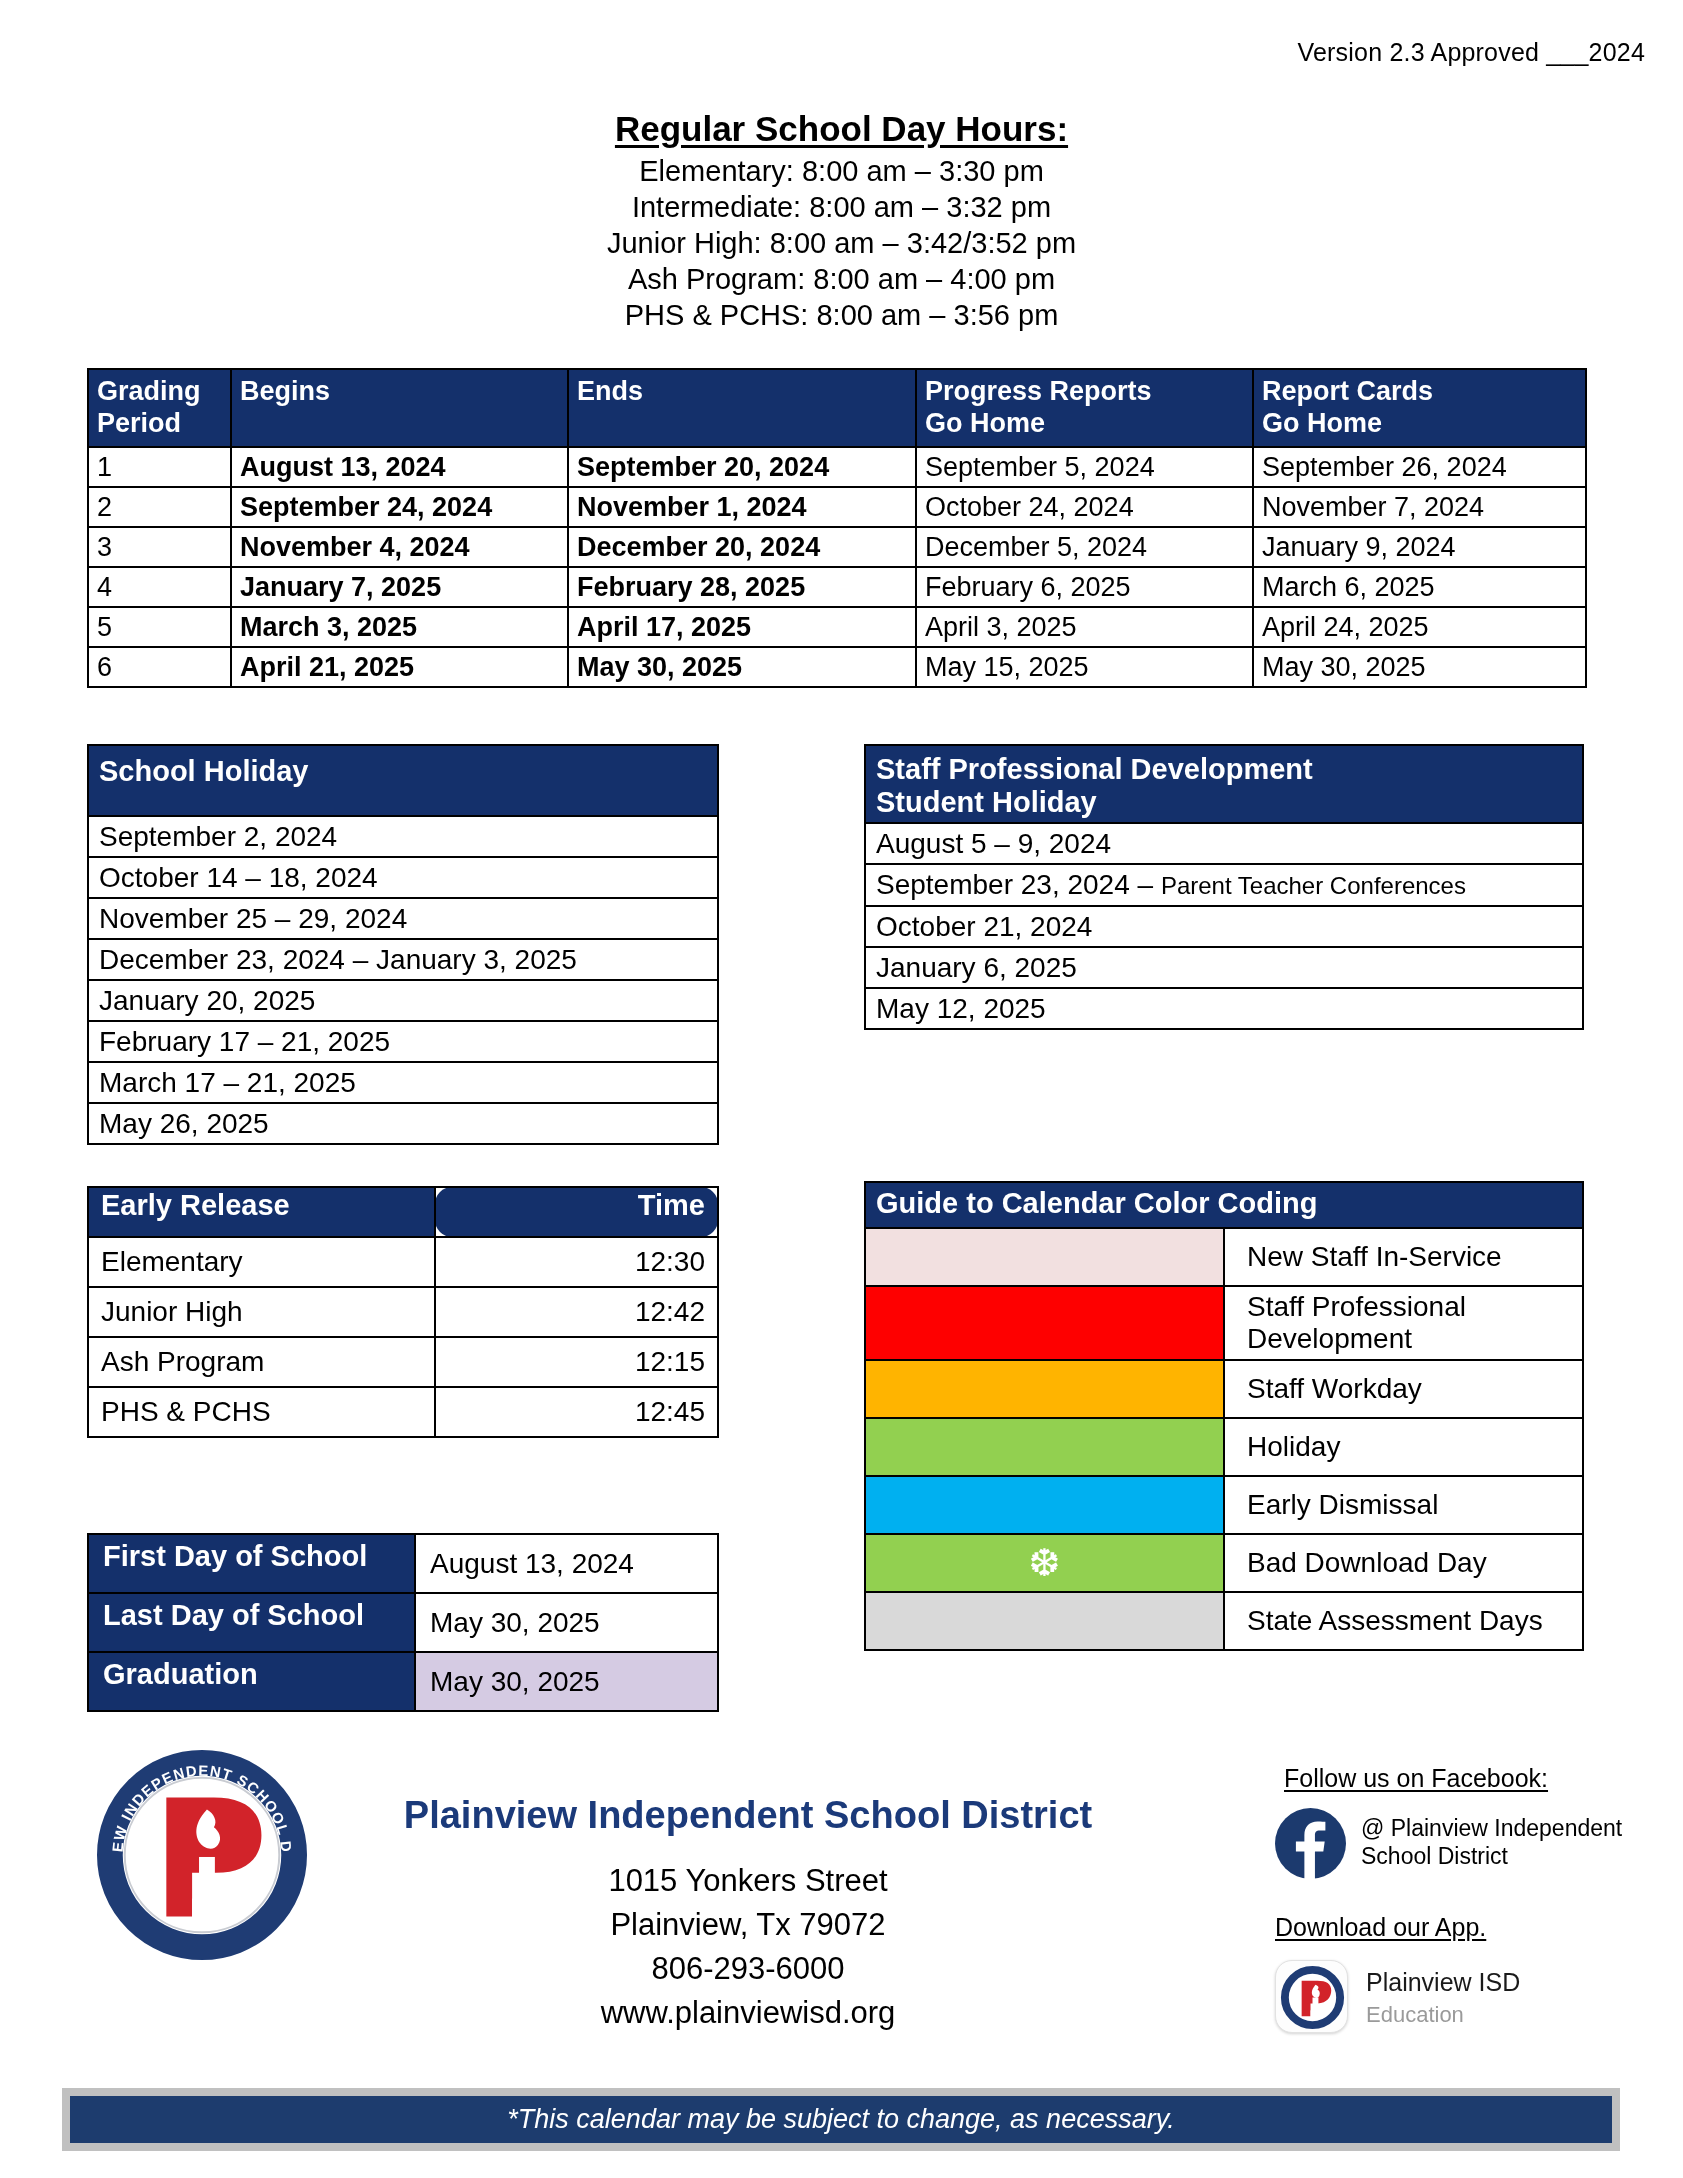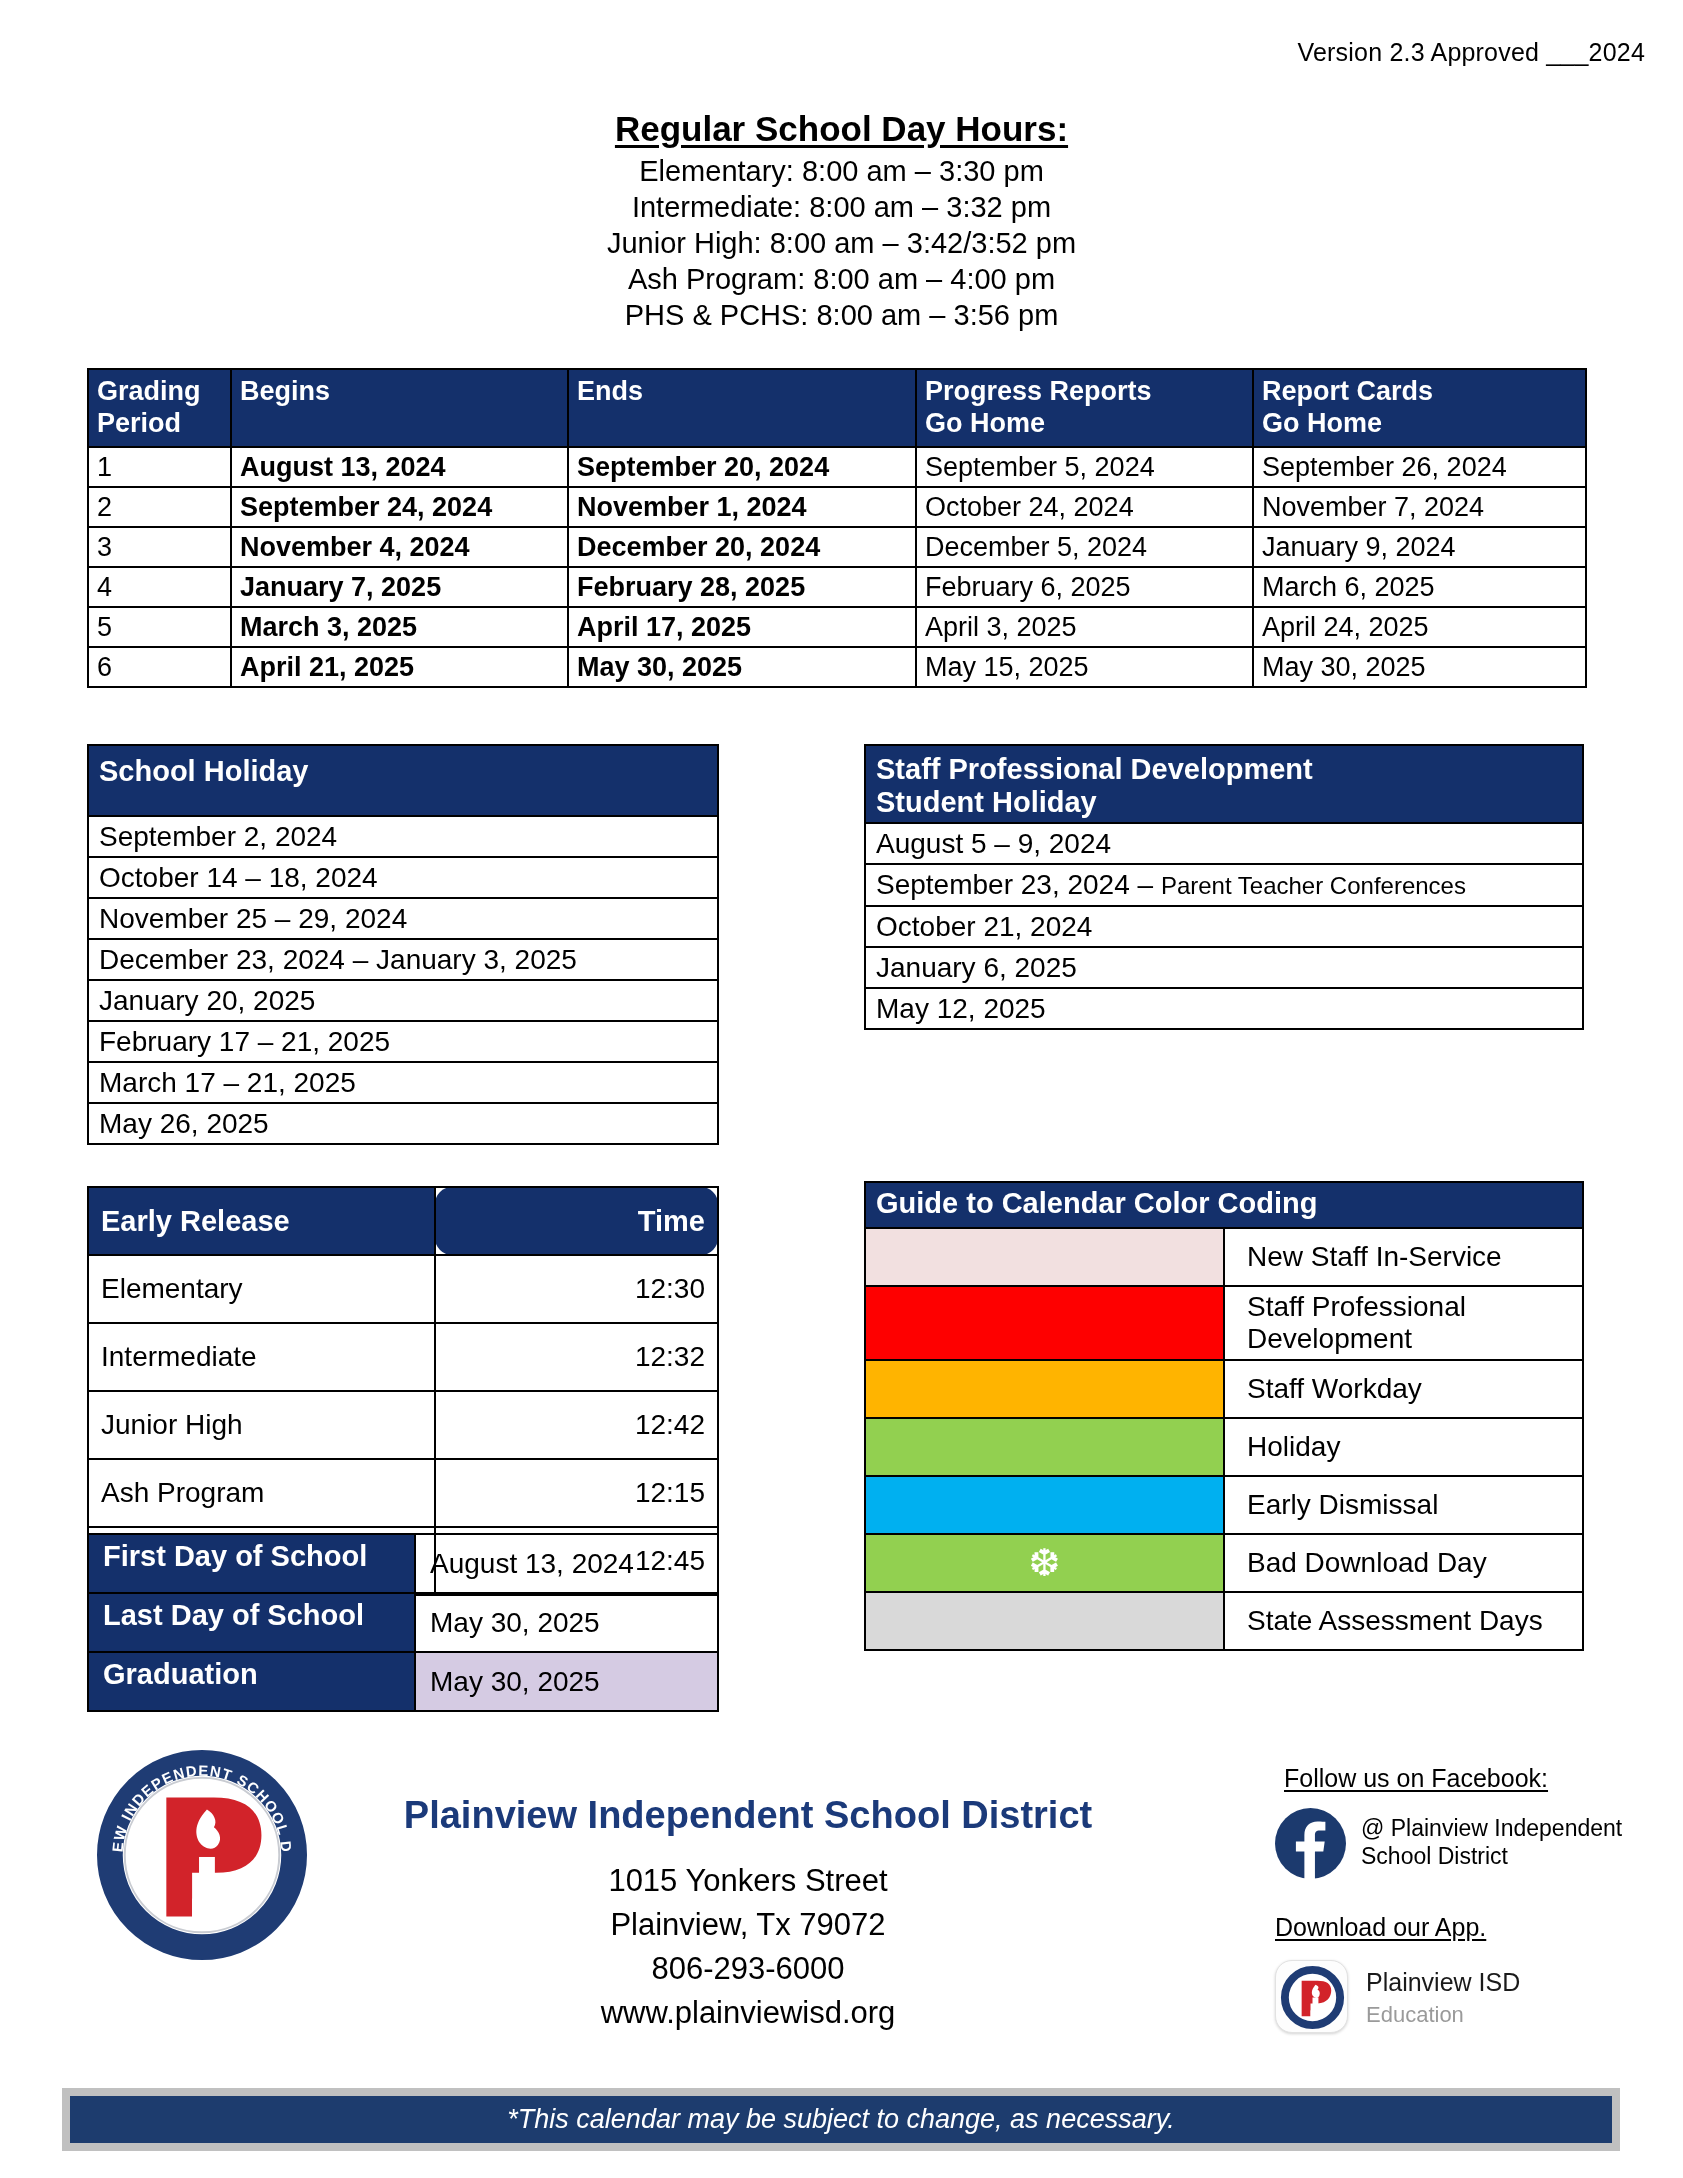--- a/index.html
+++ b/index.html
@@ -74,21 +74,21 @@
   .staffpd th { font-size: 29px; height: 71px; text-align: left; vertical-align: top; padding-top: 7px; }
   .staffpd td { height: 38px; white-space: nowrap; }
   .pd-sub { font-size: 24px; }
 
   
   .early {
     position: absolute; left: 87px; top: 1186px;
     width: 632px; table-layout: fixed;
   }
   .early th, .early td {
-    border: 2px solid #000; padding: 16px 12px;
+    border: 2px solid #000; padding: 0 12px;
     font-size: 28px; line-height: 34px; height: 50px;
   }
   .early th { font-size: 29px; }
   .early .lbl { text-align: left; width: 347px; }
   .early .tm  { text-align: right; border-radius: 17px; }
 
   
   .firstlast {
     position: absolute; left: 87px; top: 1533px;
     width: 632px; table-layout: fixed;
@@ -327,24 +327,20 @@
 
   <table class="early">
     <tbody>
         <tr>
       <th class="navy-head lbl">Early Release</th>
       <th class="navy-head tm">Time</th>
     </tr>
     <tr>
       <td class="lbl">Elementary</td>
       <td class="tm">12:30</td>
-    </tr>
-    <tr>
-      <td class="lbl">Intermediate</td>
-      <td class="tm">12:32</td>
     </tr>
     <tr>
       <td class="lbl">Junior High</td>
       <td class="tm">12:42</td>
     </tr>
     <tr>
       <td class="lbl">Ash Program</td>
       <td class="tm">12:15</td>
     </tr>
     <tr>

